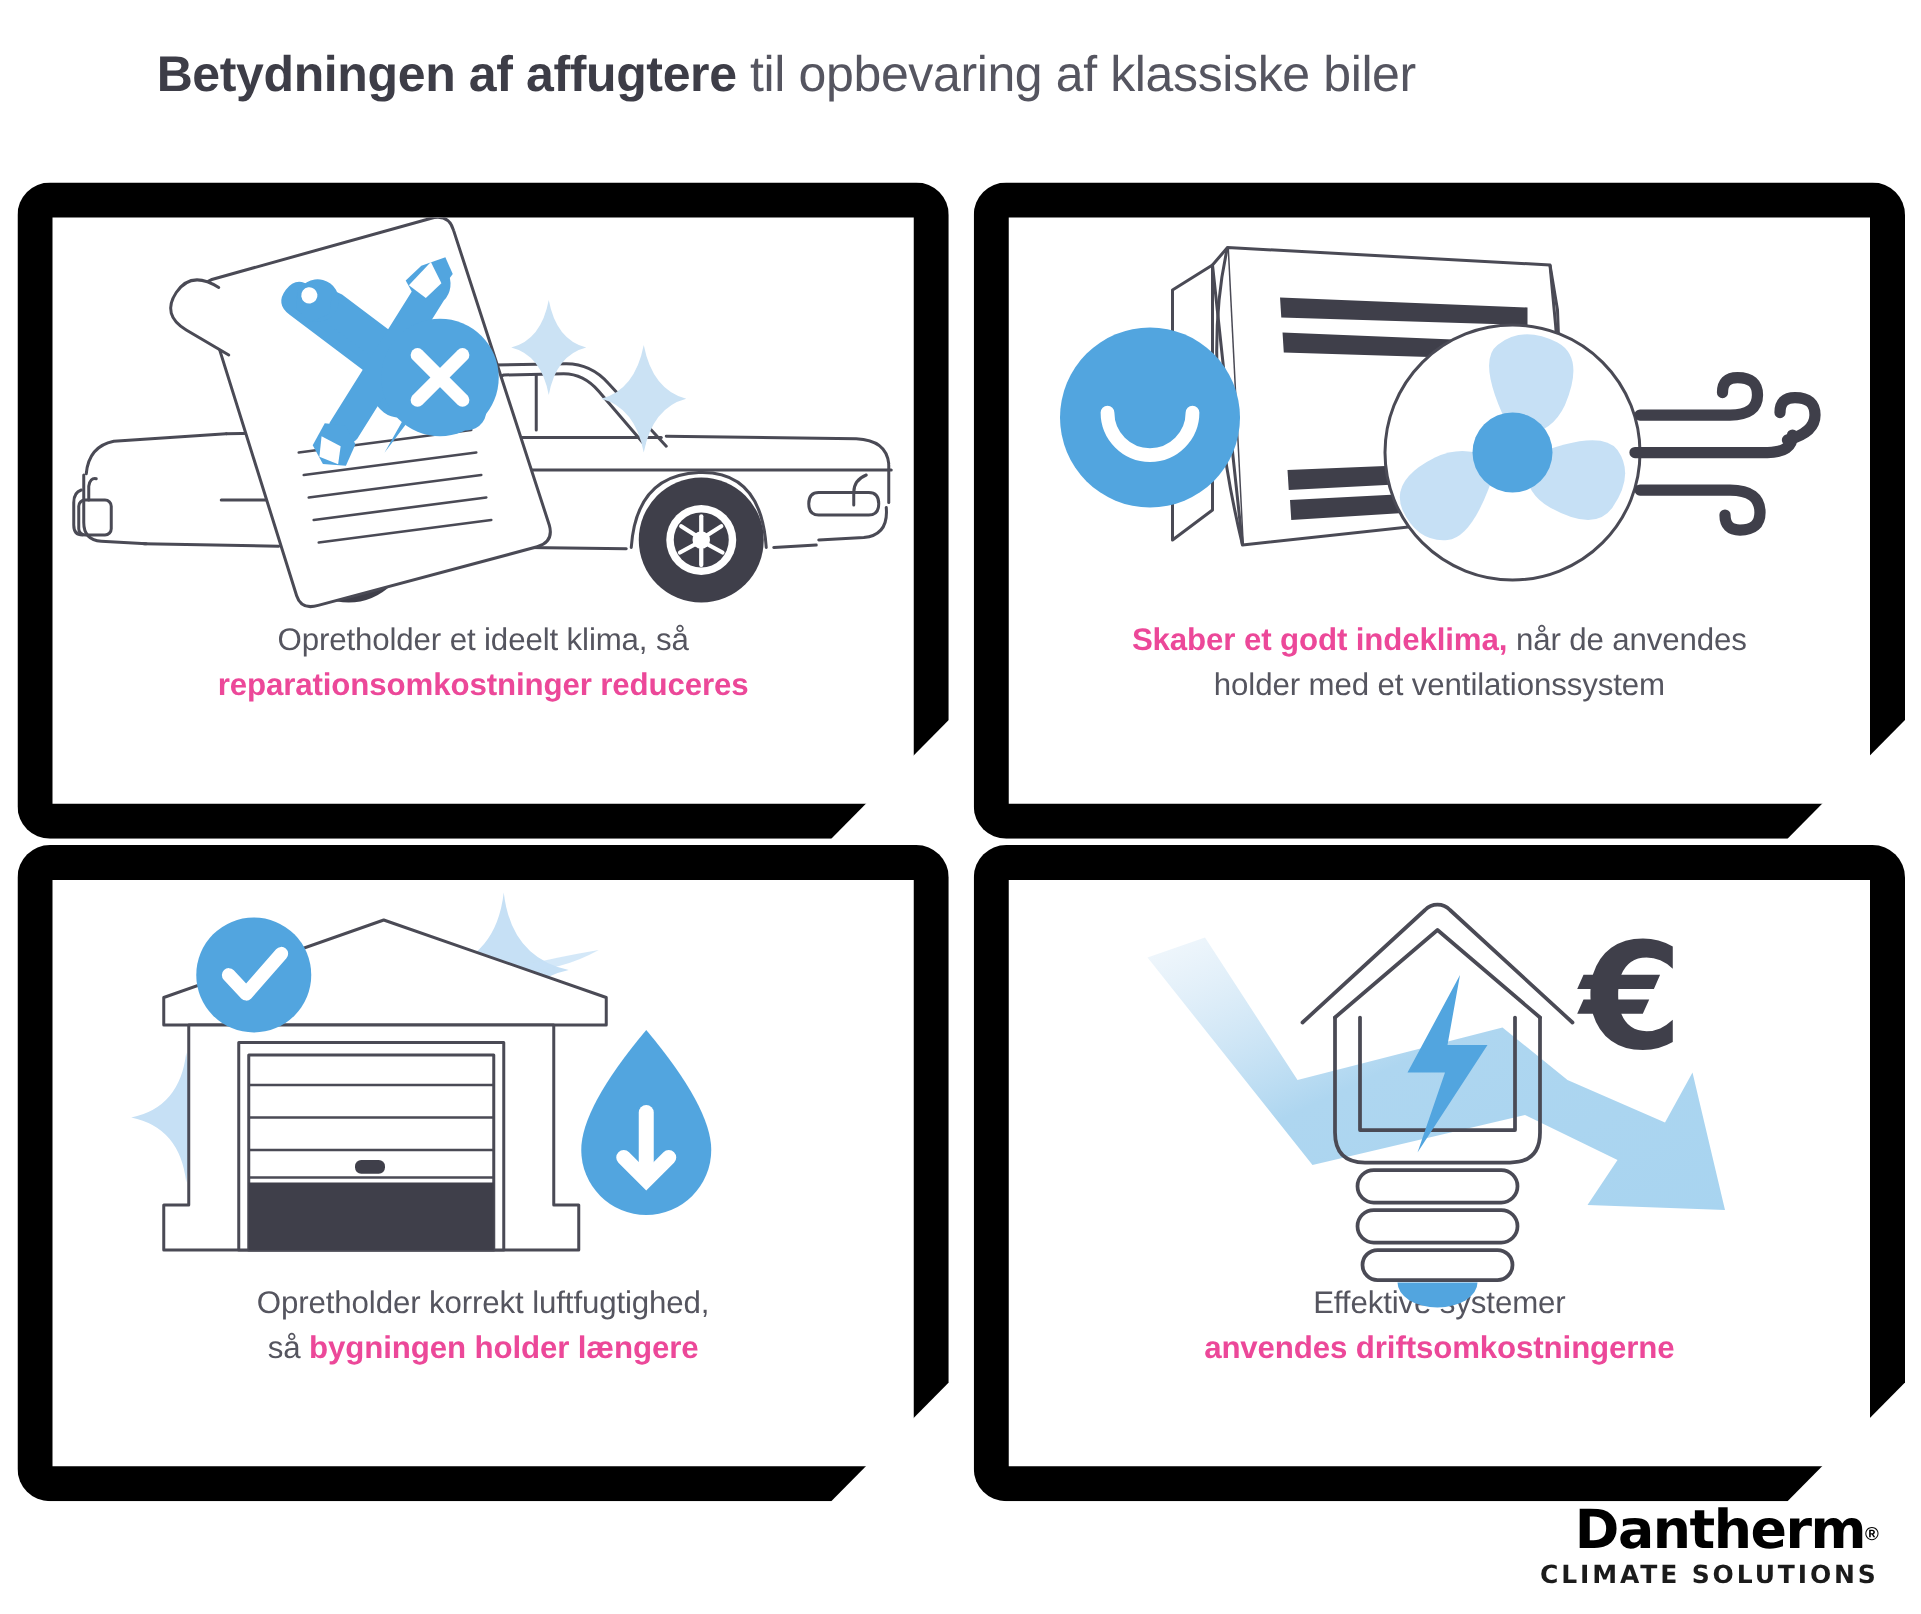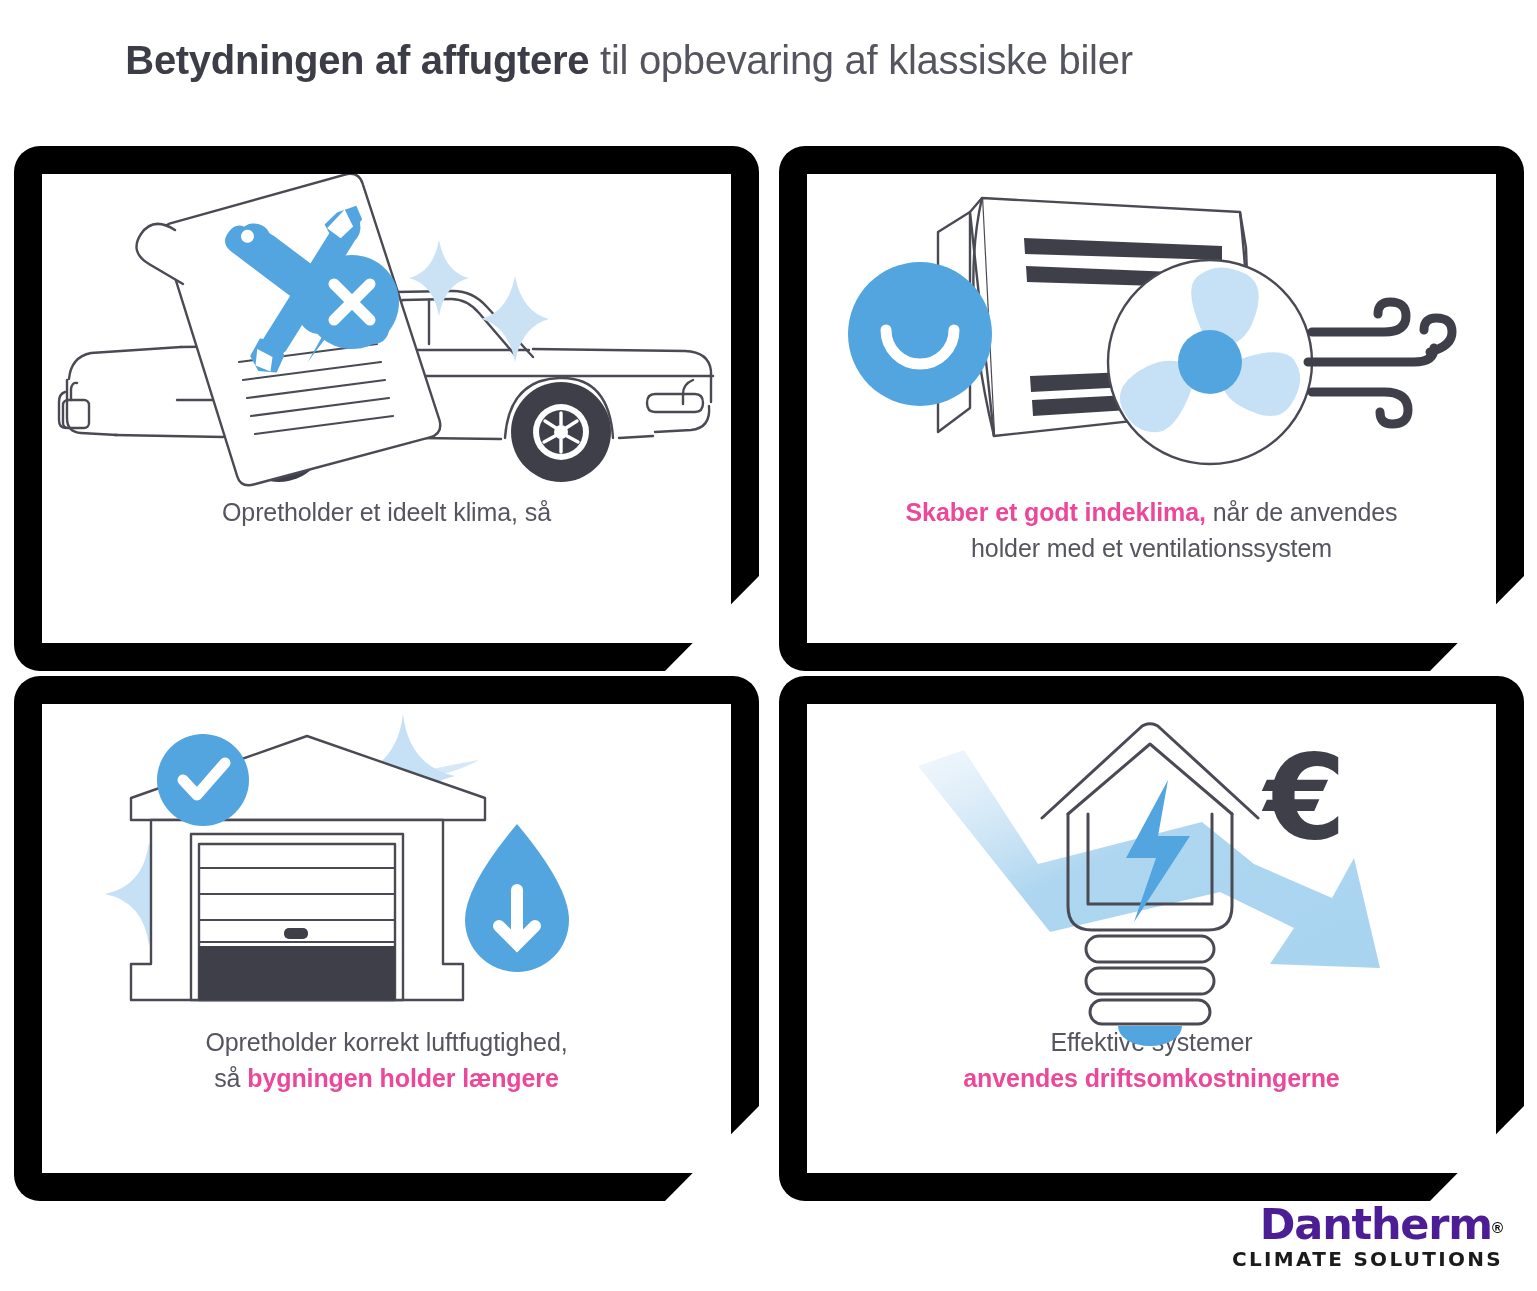--- a/index.html
+++ b/index.html
@@ -116,21 +116,21 @@
     right: 34px;
     bottom: 22px;
     text-align: right;
     line-height: 1;
   }
   .logo-word {
     font-family: "DejaVu Sans", sans-serif;
     font-size: 43px;
     font-weight: 700;
     letter-spacing: -1.2px;
-    color: #4c1d95;
+    color: #000000;
     position: relative;
     display: inline-block;
   }
   .logo-reg {
     font-size: 15px;
     vertical-align: super;
     font-weight: 700;
     letter-spacing: 0;
   }
   .logo-sub {
@@ -260,20 +260,21 @@
               <circle cx="295" cy="118" r="47" fill="#52A5DF"></circle>
               <g stroke="#ffffff" stroke-width="11" stroke-linecap="round">
                 <line x1="277" y1="100" x2="313" y2="136"></line>
                 <line x1="313" y1="100" x2="277" y2="136"></line>
               </g>
             </g>
           </svg>
         </div>
         <div class="caption">
           <span class="cap-line">Opretholder et ideelt klima, så</span>
+          <span class="cap-line"><b>reparationsomkostninger reduceres</b></span>
         </div>
       </div>
     </div>
 
     <div class="card card-tr">
       <svg class="card-frame" viewBox="0 0 745 525">
         <path d="M 26 0 L 719 0 A 26 26 0 0 1 745 26 L 745 430 L 651 525 L 26 525 A 26 26 0 0 1 0 499 L 0 26 A 26 26 0 0 1 26 0 Z" fill="#000000"></path>
       </svg>
       <div class="card-inner">
         <div class="art-wrap">

